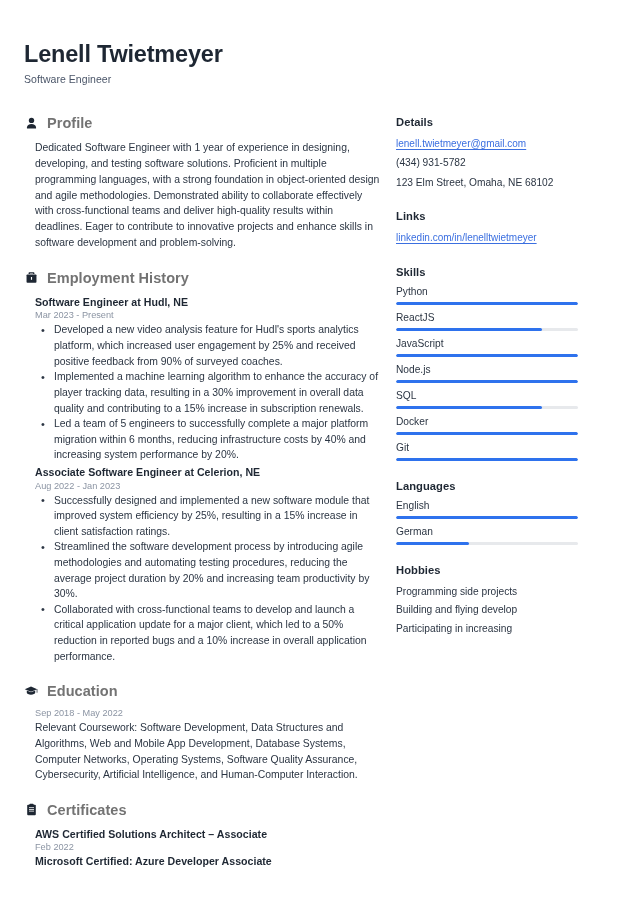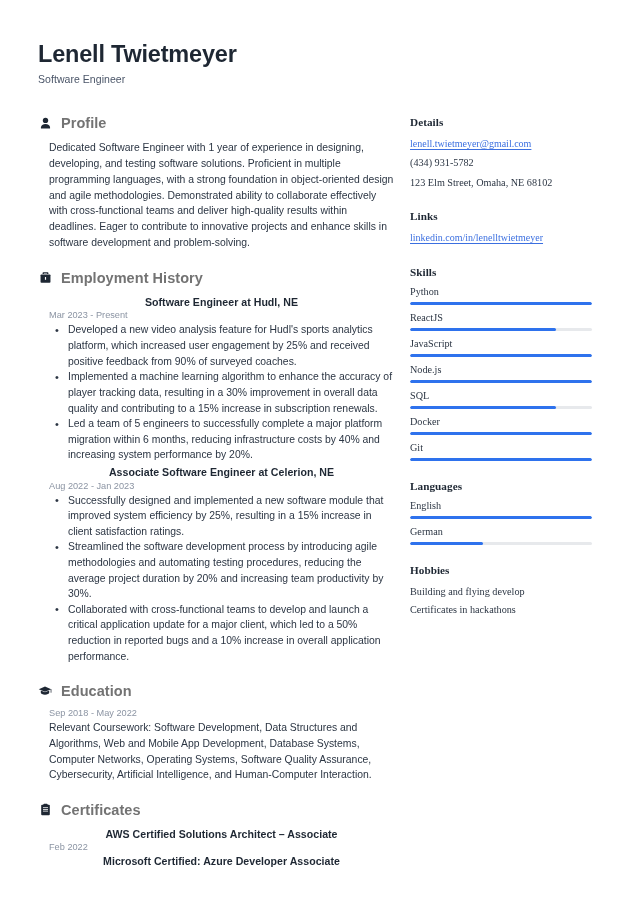--- a/index.html
+++ b/index.html
@@ -14,21 +14,21 @@
     font-family: "Liberation Sans", sans-serif;
     color: #2b3543;
     -webkit-font-smoothing: antialiased;
   }
 
   .page {
     position: relative;
     width: 640px;
     height: 905px;
     background: #ffffff;
-    padding: 40px 42px 0 38px;
+    padding: 40px 42px 0 24px;
     overflow: hidden;
   }
 
   
   .header { margin-bottom: 30px; }
 
   .full-name {
     font-size: 23.5px;
     font-weight: 700;
     letter-spacing: -0.2px;
@@ -52,21 +52,20 @@
   .col-main {
     width: 372px;
     flex: 0 0 372px;
     padding-right: 16px;
   }
 
   .col-side {
     width: 182px;
     flex: 0 0 182px;
     padding-top: 1px;
-    font-family: Liberation Serif, serif;
   }
 
   
   .section { margin-bottom: 19px; }
 
   .section-head {
     display: flex;
     align-items: center;
     gap: 9px;
     margin-bottom: 9px;
@@ -99,21 +98,20 @@
   }
 
   .entry { margin-bottom: 2px; }
 
   .entry-title {
     font-size: 10.6px;
     font-weight: 700;
     color: #1e2733;
     line-height: 1.38;
     letter-spacing: 0.02px;
-    text-align: center;
   }
 
   .entry-date {
     font-size: 9.2px;
     color: #8b94a3;
     margin-top: 1px;
     margin-bottom: 2px;
   }
 
   .bullets {
@@ -397,19 +395,20 @@
           <div class="rate-label">German</div>
           <div class="rate-track" style="background: rgb(231, 233, 236);">
             <div class="rate-fill" style="width: 40%; background: rgb(46, 114, 237);"></div>
           </div>
         </div>
 
       </div>
 
       <div class="side-block">
         <div class="side-title">Hobbies</div>
+        <div class="hobby">Programming side projects</div>
         <div class="hobby">Building and flying develop</div>
-        <div class="hobby">Certificates in hackathons</div>
+        <div class="hobby">Participating in increasing</div>
       </div>
 
     </div>
   </div>
 </div>
 
 </body></html>

